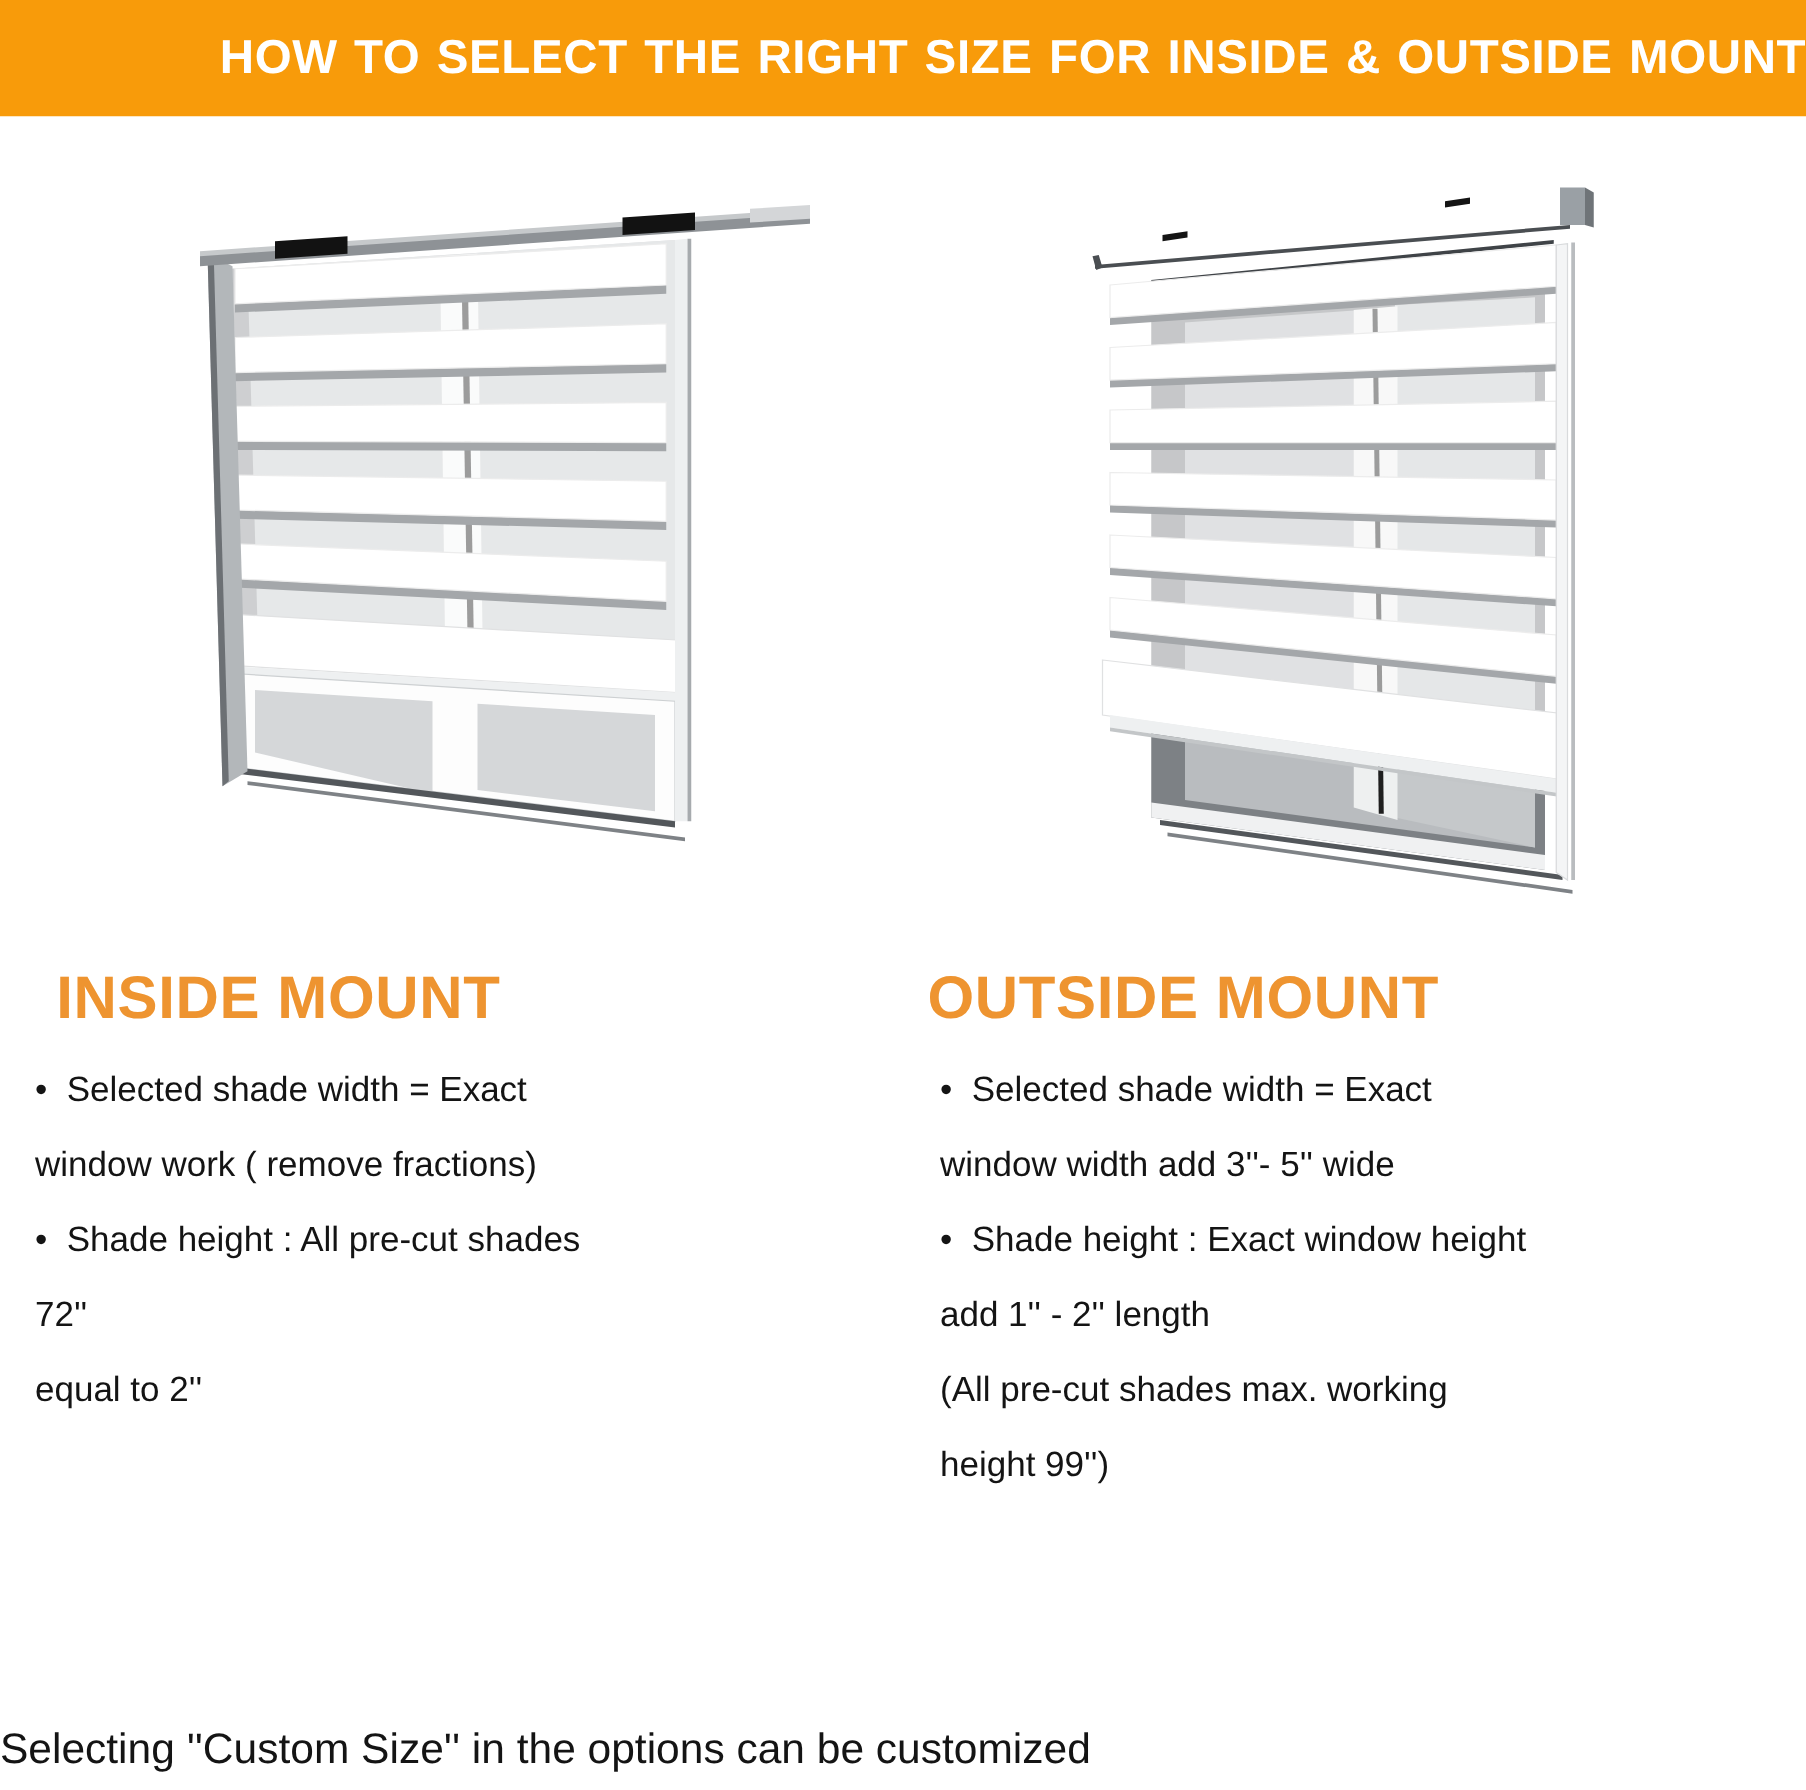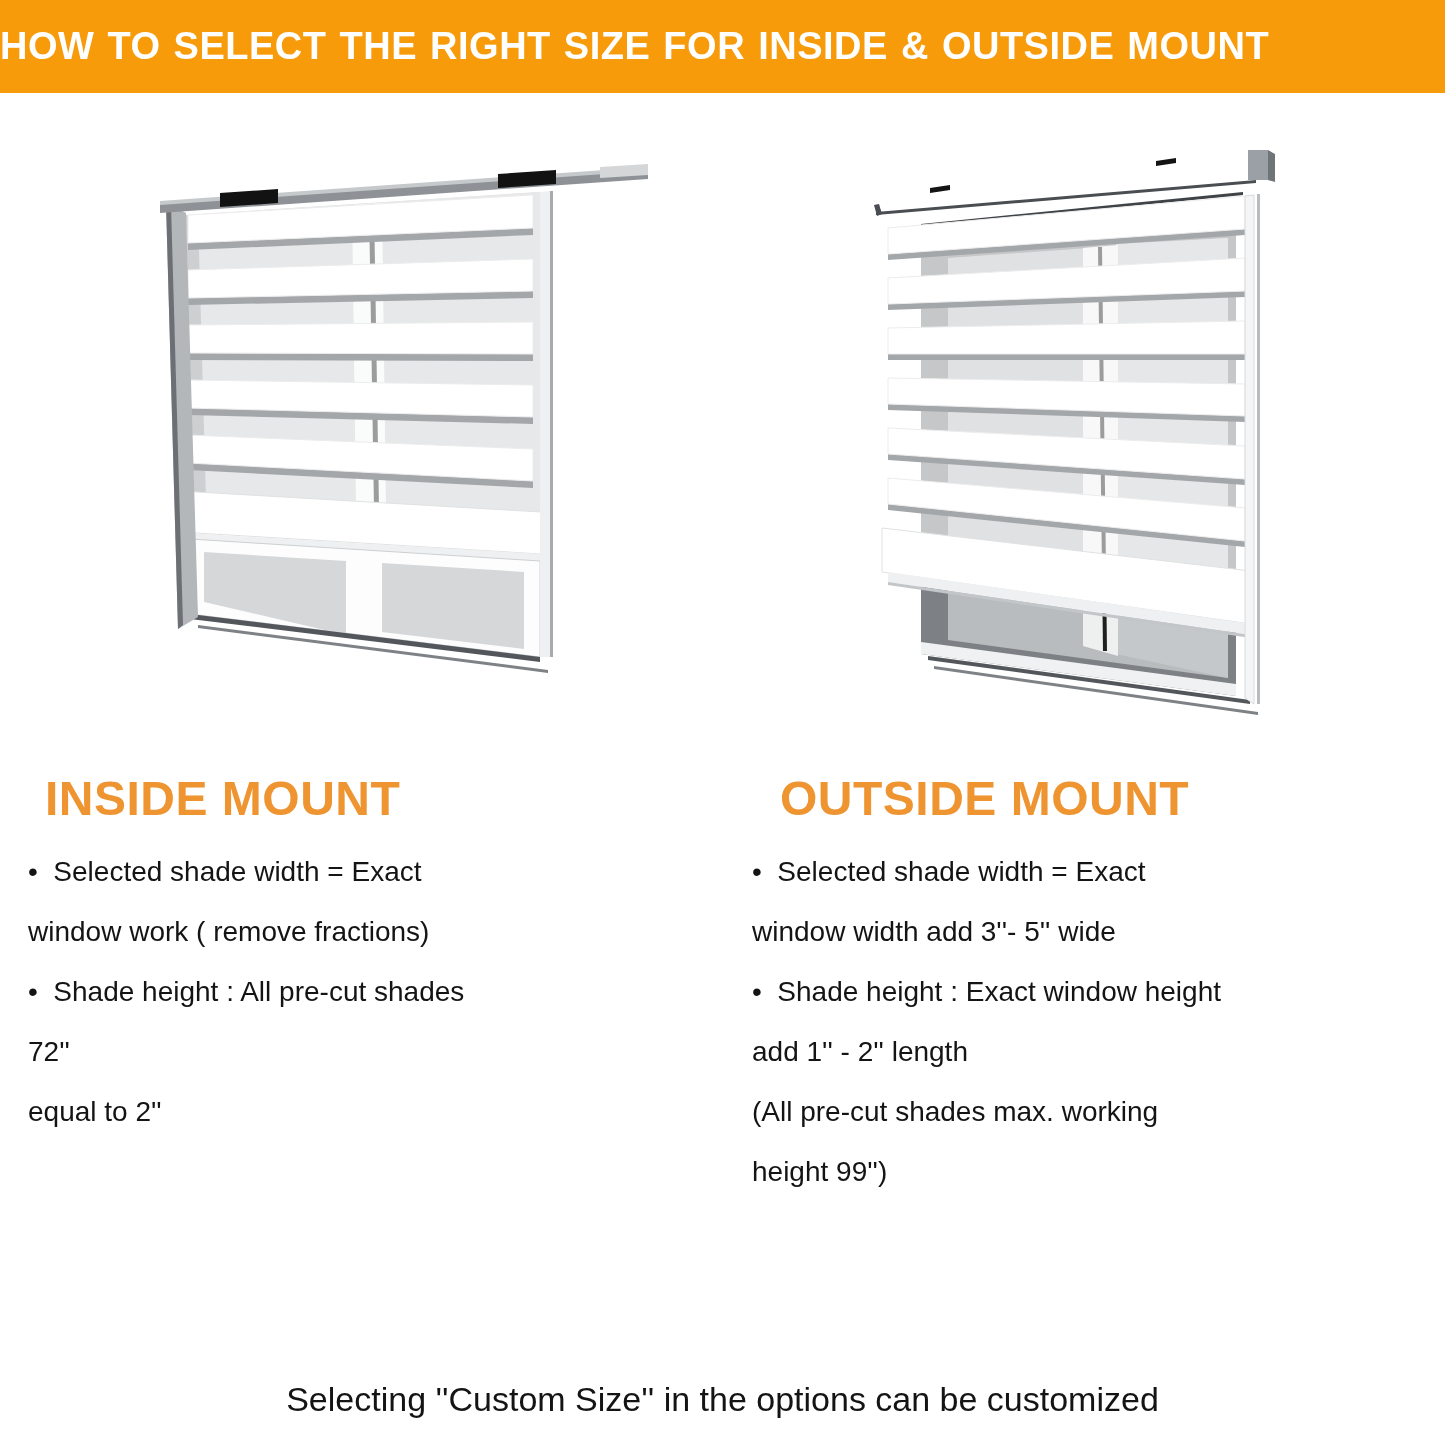--- a/index.html
+++ b/index.html
@@ -7,53 +7,53 @@
     width: 1445px; height: 1432px;
     background: #ffffff;
     font-family: "Liberation Sans", sans-serif;
     overflow: hidden;
   }
   .page { position: relative; width: 1445px; height: 1432px; background: #fff; }
 
   .banner {
     position: absolute; left: 0; top: 0; width: 1445px; height: 93px;
     background: var(--banner-bg, #F89B0A);
-    display: flex; align-items: center; justify-content: flex-start;
+    display: flex; align-items: center; justify-content: flex-end;
   }
   .banner h1 {
     color: var(--banner-text, #ffffff);
     font-size: 38px; font-weight: bold;
     letter-spacing: 0.5px; word-spacing: 2px; white-space: nowrap;
   }
 
   figure.illu { position: absolute; }
   #fig-inside  { left: 140px; top: 155px; width: 530px; height: 590px; }
   #fig-outside { left: 868px; top: 148px; width: 455px; height: 600px; }
   figure.illu svg { width: 100%; height: 100%; display: block; }
 
   .heading {
     position: absolute;
     color: var(--heading, #EE9430);
     font-size: 48px; font-weight: bold; letter-spacing: 0.5px; white-space: nowrap; margin-top: 13px;
   }
   #h-inside  { left: 45px;  top: 758px; }
-  #h-outside { left: 780px; top: 758px; text-align: center; }
+  #h-outside { left: 742px; top: 758px; text-align: center; }
 
   .col {
     position: absolute; top: 842px;
     font-size: 28px; line-height: 60px;
     color: var(--body-text, #141414);
   }
   #col-inside  { left: 28px;  width: 680px; }
   #col-outside { left: 752px; width: 693px; }
   .line { white-space: pre; }
 
   .footer-note {
     position: absolute; left: 0; top: 1380px; width: 1445px;
-    text-align: center; font-size: 34px;
+    text-align: left; font-size: 34px;
     color: var(--body-text, #141414);
   }
 </style>
 </head>
 <body>
 
 <div class="page">
 
   <header class="banner">
     <h1>HOW TO SELECT THE RIGHT SIZE FOR INSIDE &amp; OUTSIDE MOUNT</h1>

